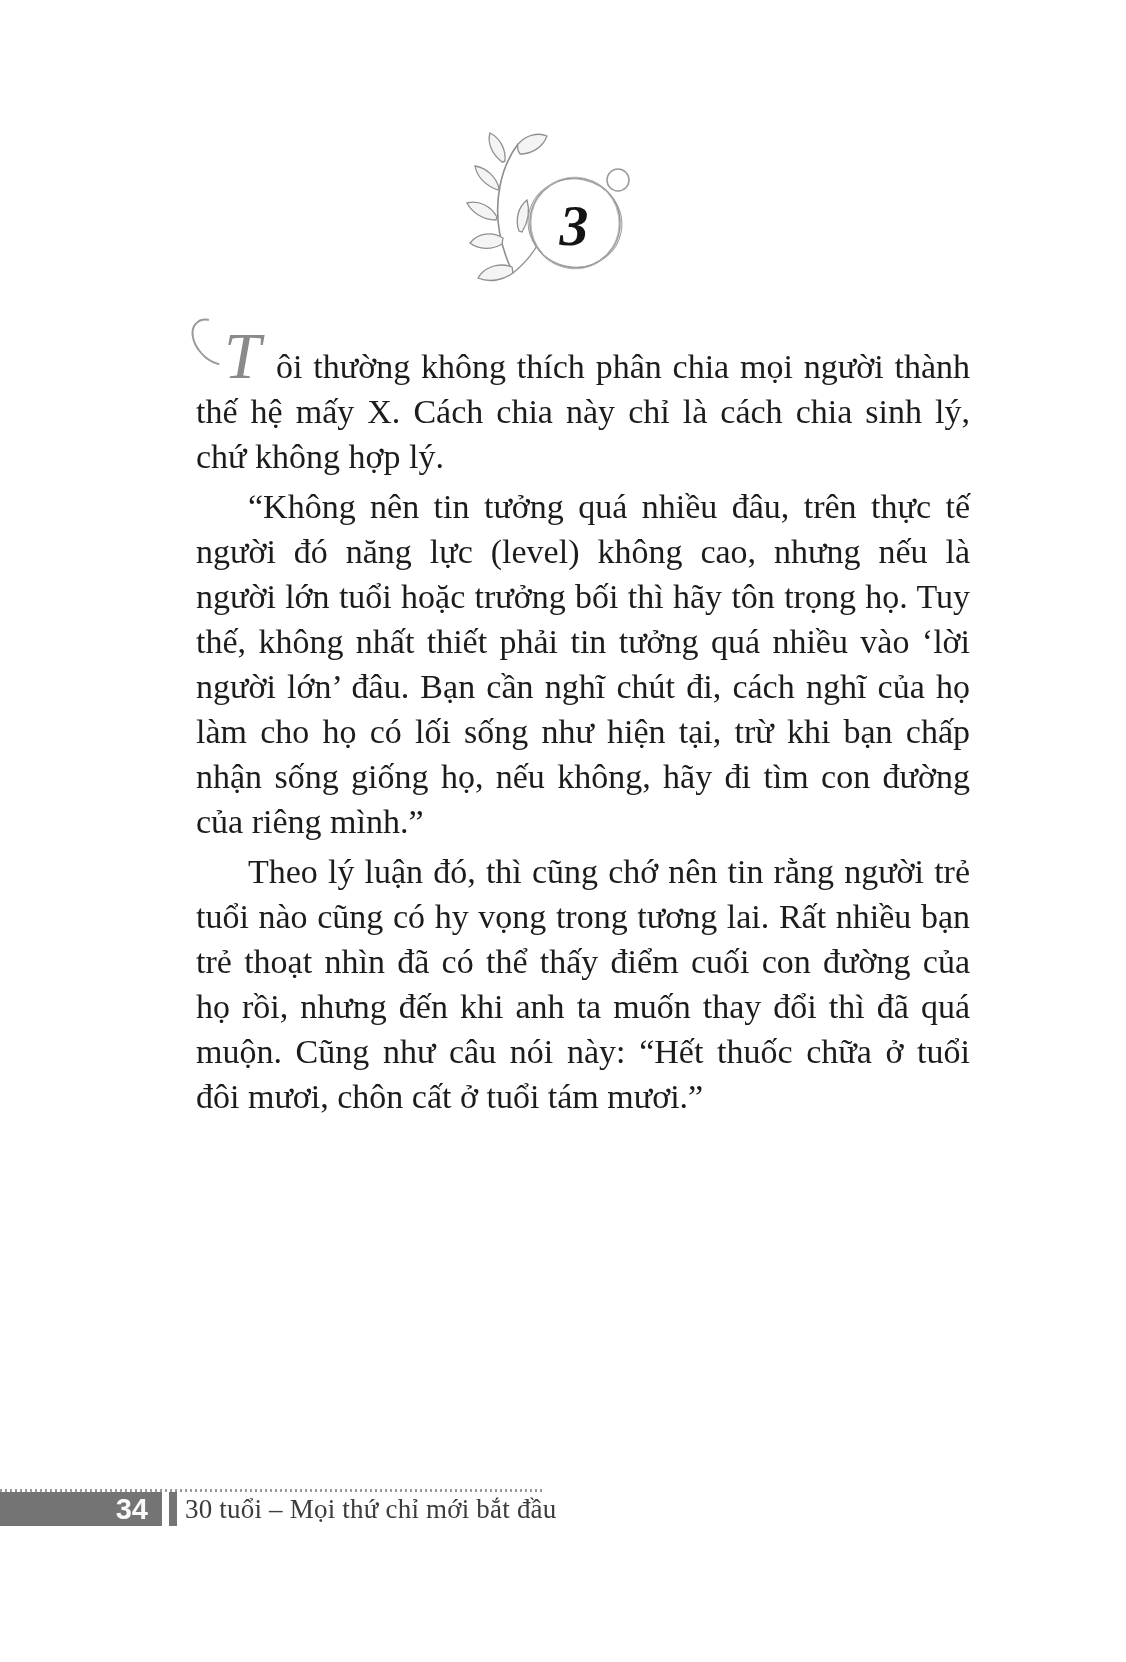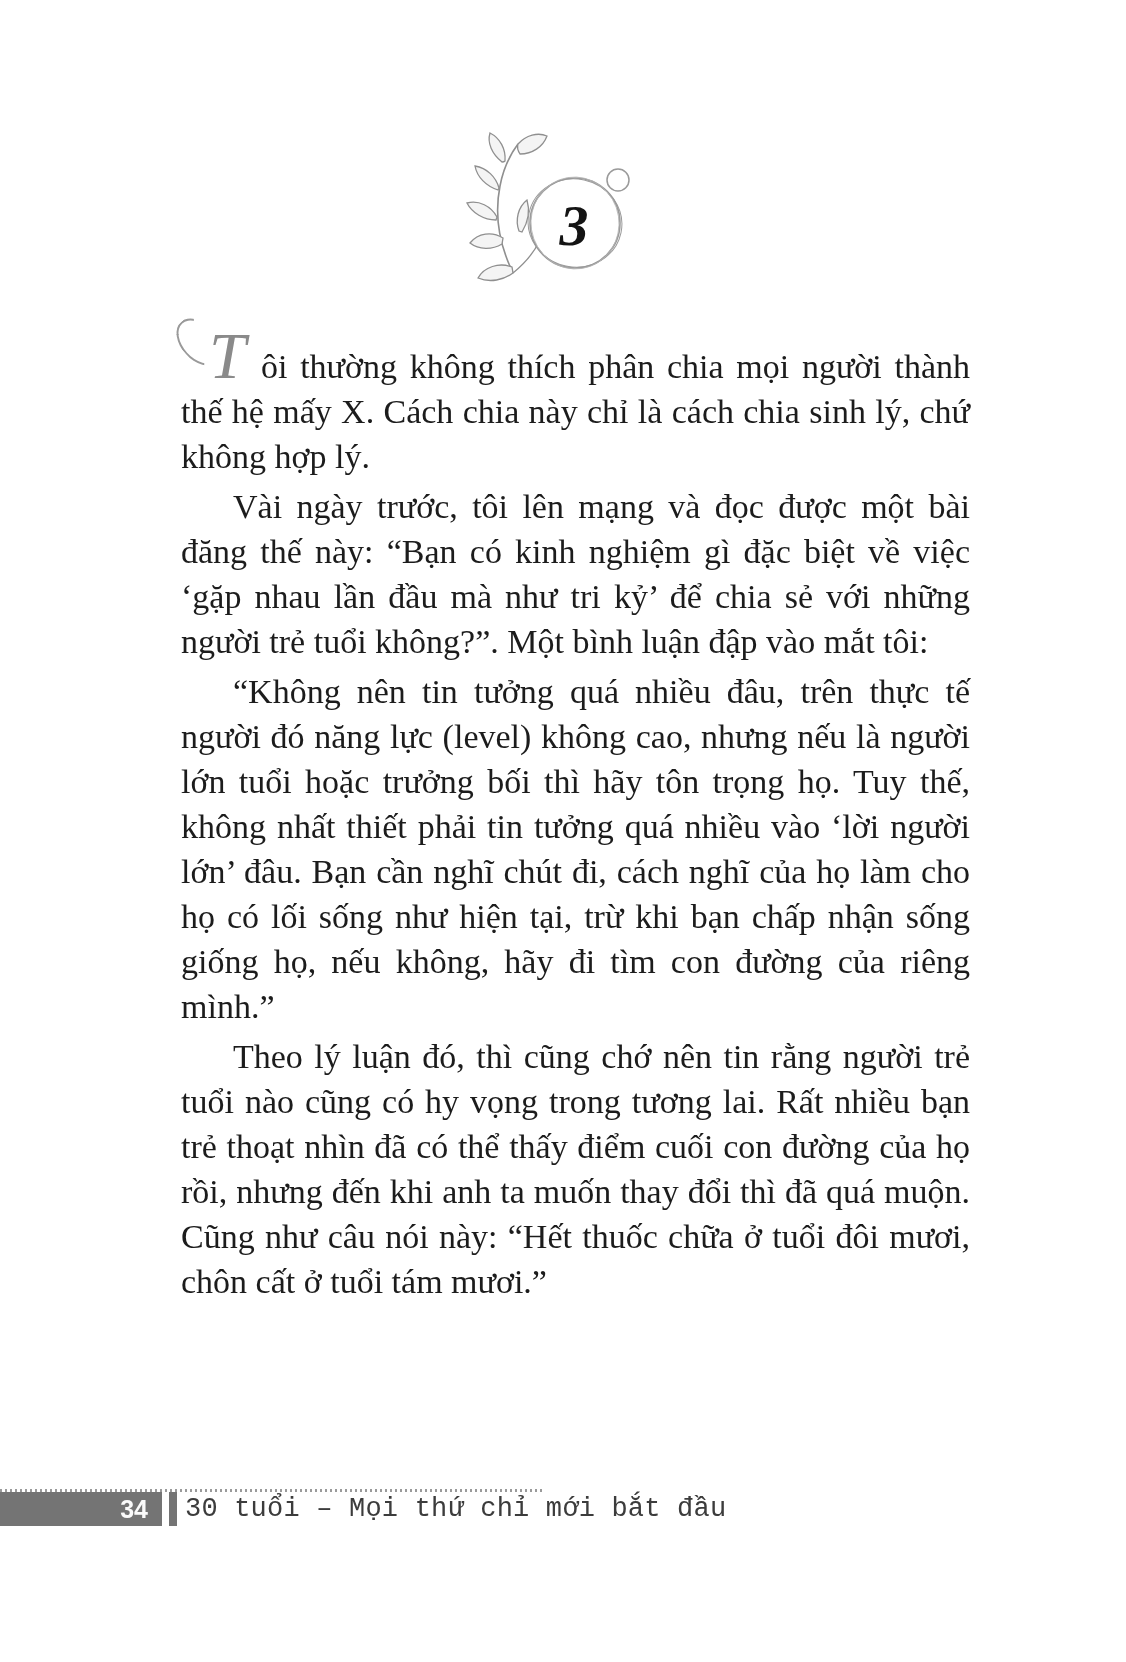--- a/index.html
+++ b/index.html
@@ -13,21 +13,21 @@
 
   
   .ornament{position:absolute;left:450px;top:128px;width:230px;height:158px;}
 
   
   .body-text{
     position:absolute;left:180px;top:333px;width:790px;
     font-size:34px;line-height:45px;
     text-align:justify;color:#1c1c1c;
   }
-  .body-text p{margin:0 0 5px 1px;}
+  .body-text p{margin:0 0 5px 16px;}
   .body-text p.indent{text-indent:52px;}
 
   
   .dropcap{
     display:inline-block;position:relative;
     width:80px;height:45px;line-height:45px;
     padding-left:28px;box-sizing:border-box;
     font-size:66px;font-style:italic;
     color:#8a8a8a;vertical-align:baseline;
   }
@@ -42,29 +42,29 @@
 
   
   .dotted-line{
     position:absolute;left:0;top:1489px;width:545px;height:3px;
     background-image:repeating-linear-gradient(90deg,#9a9a9a 0 2px,transparent 2px 5px);
   }
   .pagenum-box{
     position:absolute;left:0;top:1492px;width:162px;height:34px;
     background:#747474;color:#fafafa;
     font-family:"Liberation Sans",sans-serif;font-weight:bold;
-    font-size:25px;line-height:34px;text-align:right;
+    font-size:29px;line-height:34px;text-align:right;
     padding-right:14px;box-sizing:border-box;
   }
   .accent-bar{
     position:absolute;left:169px;top:1492px;width:8px;height:34px;background:#747474;
   }
   .book-title{
     position:absolute;left:185px;top:1492px;height:34px;line-height:35px;
-    font-family:Liberation Mono, monospace;font-size:27px;
+    font-family:Liberation Serif, serif;font-size:27px;
     color:#3c3c3c;letter-spacing:0.2px;white-space:nowrap;
   }
 </style>
 </head>
 <body>
 
 <div class="page">
 
   <div class="ornament">
     <svg width="230" height="158" viewBox="0 0 230 158">
@@ -86,21 +86,20 @@
       </g>
       <circle cx="168" cy="52" r="11" fill="#ffffff" stroke="#9a9a9a" stroke-width="1.5"></circle>
       <text x="124" y="117" text-anchor="middle" font-family="Liberation Serif, DejaVu Serif, serif" font-size="58" font-style="italic" font-weight="bold" fill="#141414">3</text>
     </svg>
   </div>
 
   <div class="body-text">
     <p>
       <span class="dropcap">T</span><span>ôi thường không thích phân chia mọi người thành thế hệ mấy X. Cách chia này chỉ là cách chia sinh lý, chứ không hợp lý.</span>
     </p>
-    <p class="indent">Vài ngày trước, tôi lên mạng và đọc được một bài đăng thế này: “Bạn có kinh nghiệm gì đặc biệt về việc ‘gặp nhau lần đầu mà như tri kỷ’ để chia sẻ với những người trẻ tuổi không?”. Một bình luận đập vào mắt tôi:</p>
     <p class="indent">“Không nên tin tưởng quá nhiều đâu, trên thực tế người đó năng lực (level) không cao, nhưng nếu là người lớn tuổi hoặc trưởng bối thì hãy tôn trọng họ. Tuy thế, không nhất thiết phải tin tưởng quá nhiều vào ‘lời người lớn’ đâu. Bạn cần nghĩ chút đi, cách nghĩ của họ làm cho họ có lối sống như hiện tại, trừ khi bạn chấp nhận sống giống họ, nếu không, hãy đi tìm con đường của riêng mình.”</p>
     <p class="indent">Theo lý luận đó, thì cũng chớ nên tin rằng người trẻ tuổi nào cũng có hy vọng trong tương lai. Rất nhiều bạn trẻ thoạt nhìn đã có thể thấy điểm cuối con đường của họ rồi, nhưng đến khi anh ta muốn thay đổi thì đã quá muộn. Cũng như câu nói này: “Hết thuốc chữa ở tuổi đôi mươi, chôn cất ở tuổi tám mươi.”</p>
   </div>
 
   <div class="dotted-line"></div>
   <div class="pagenum-box">
     <span>34</span>
   </div>
   <div class="accent-bar"></div>
   <div class="book-title">30 tuổi – Mọi thứ chỉ mới bắt đầu</div>

